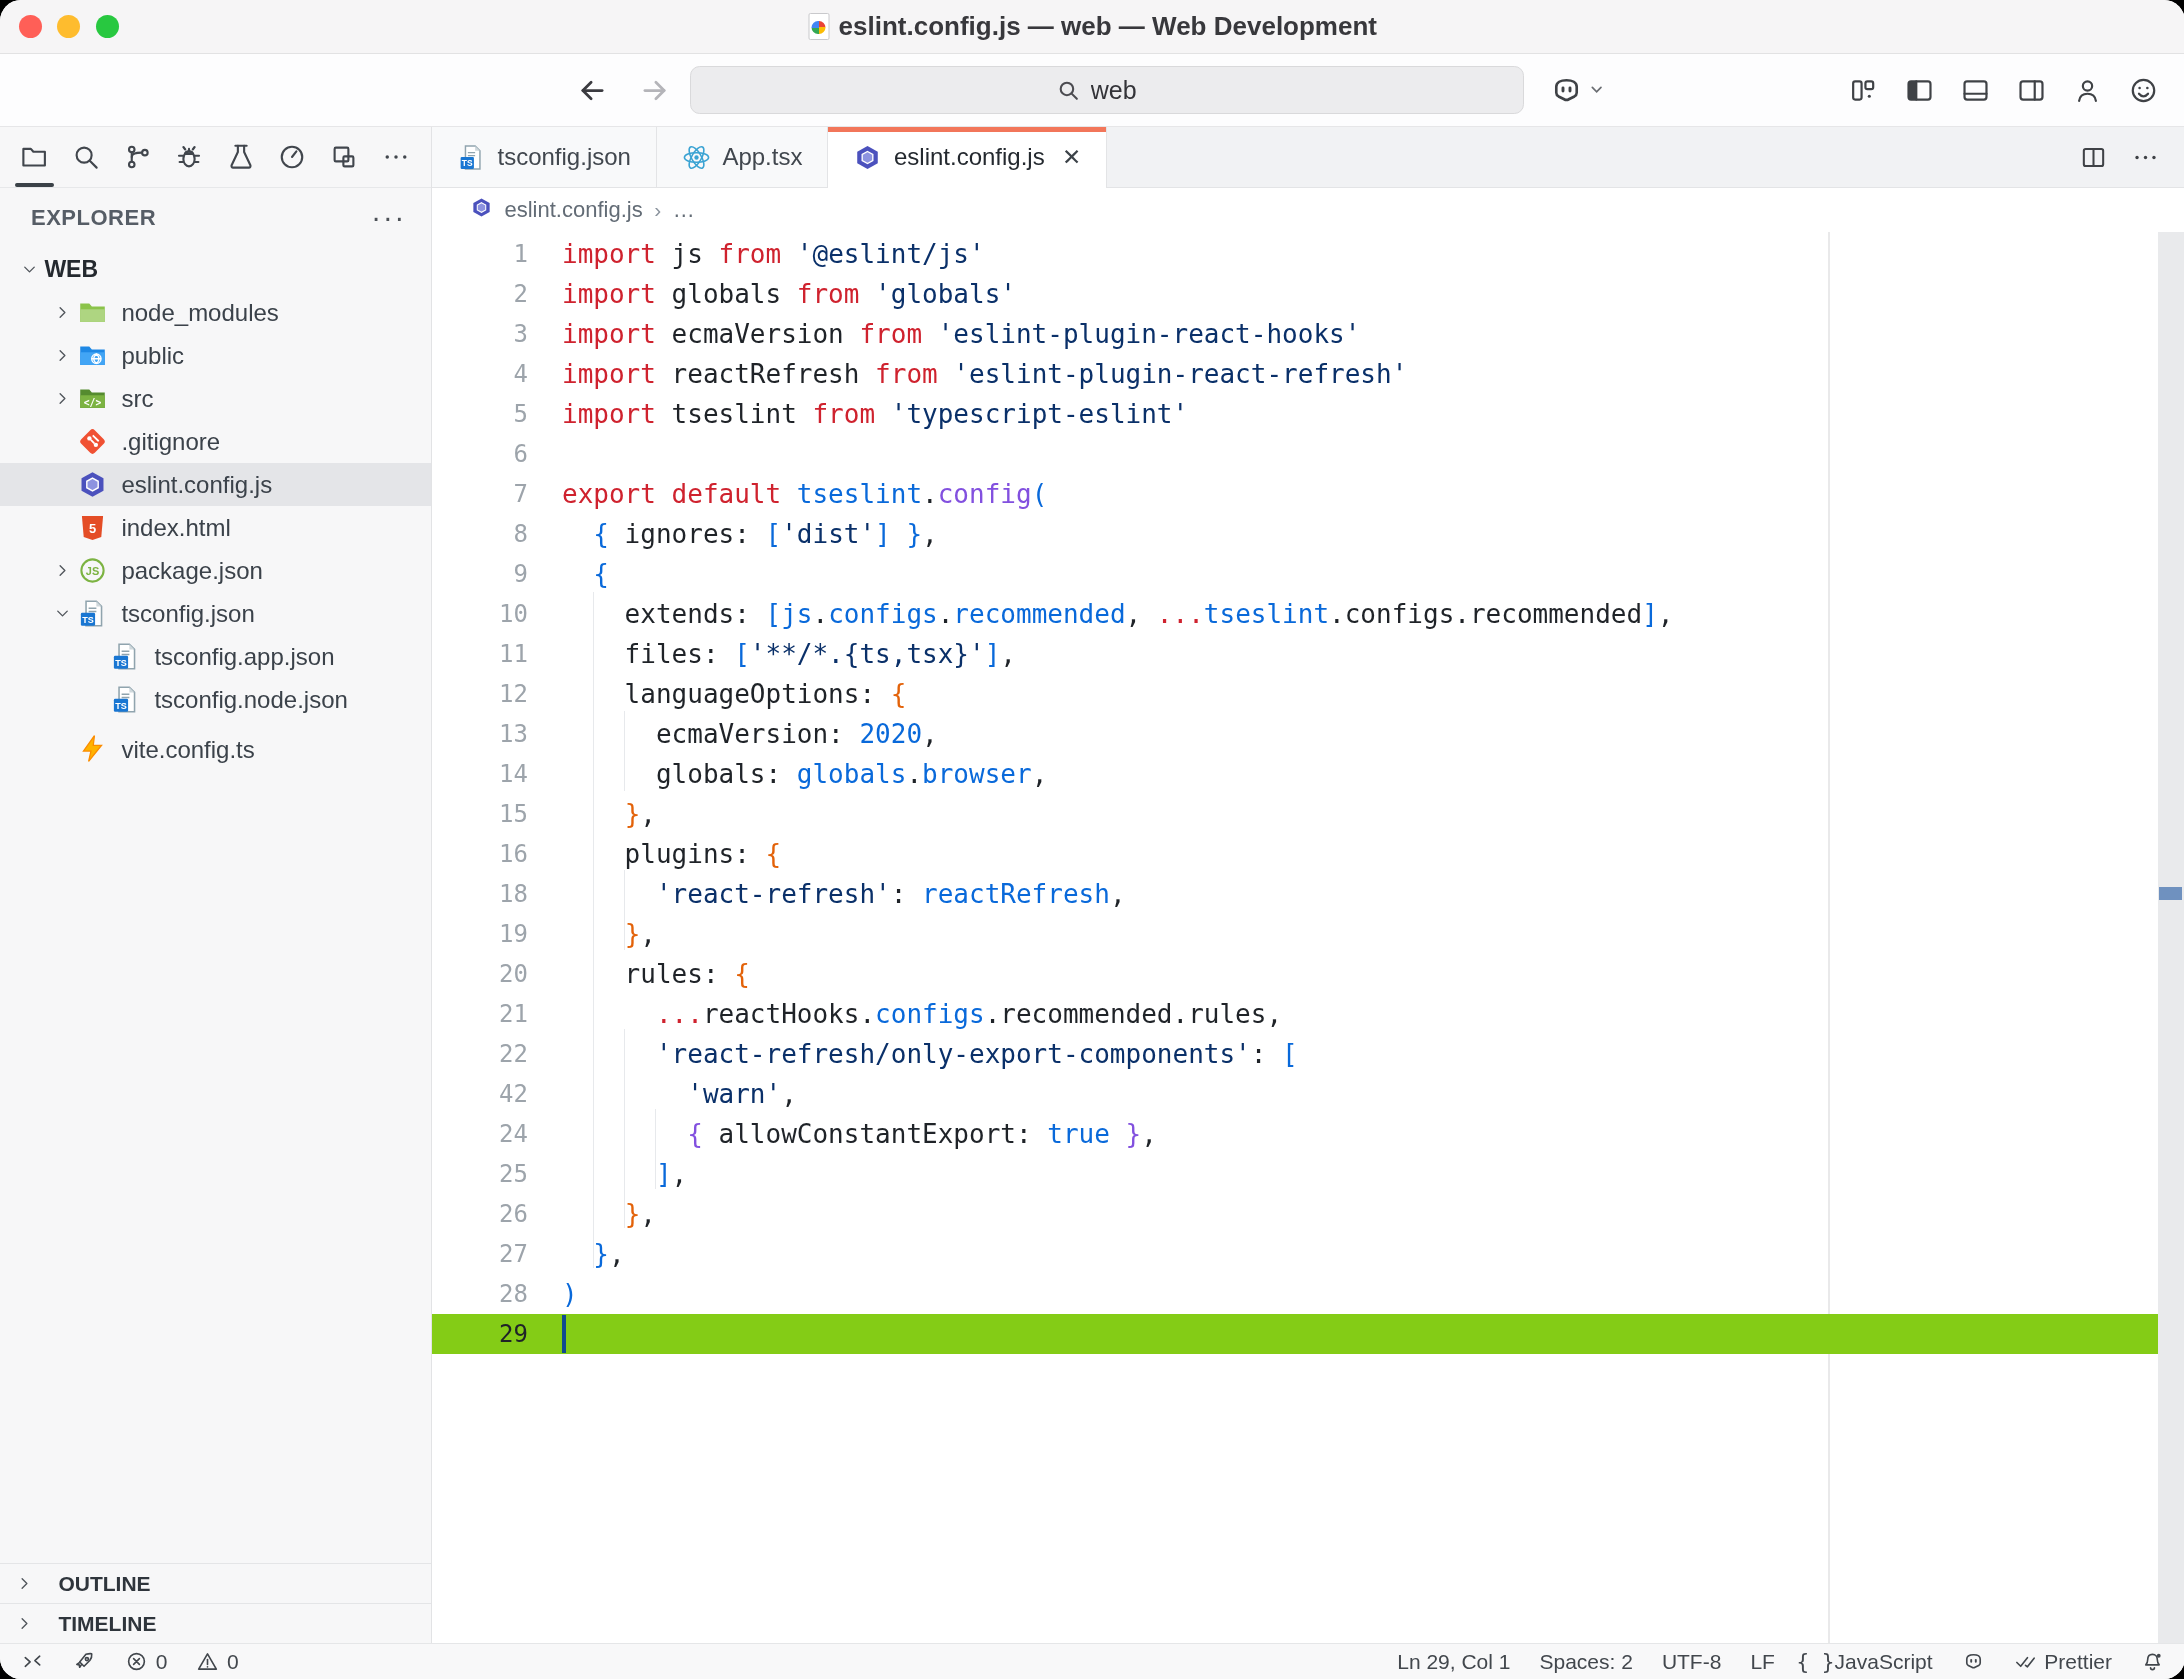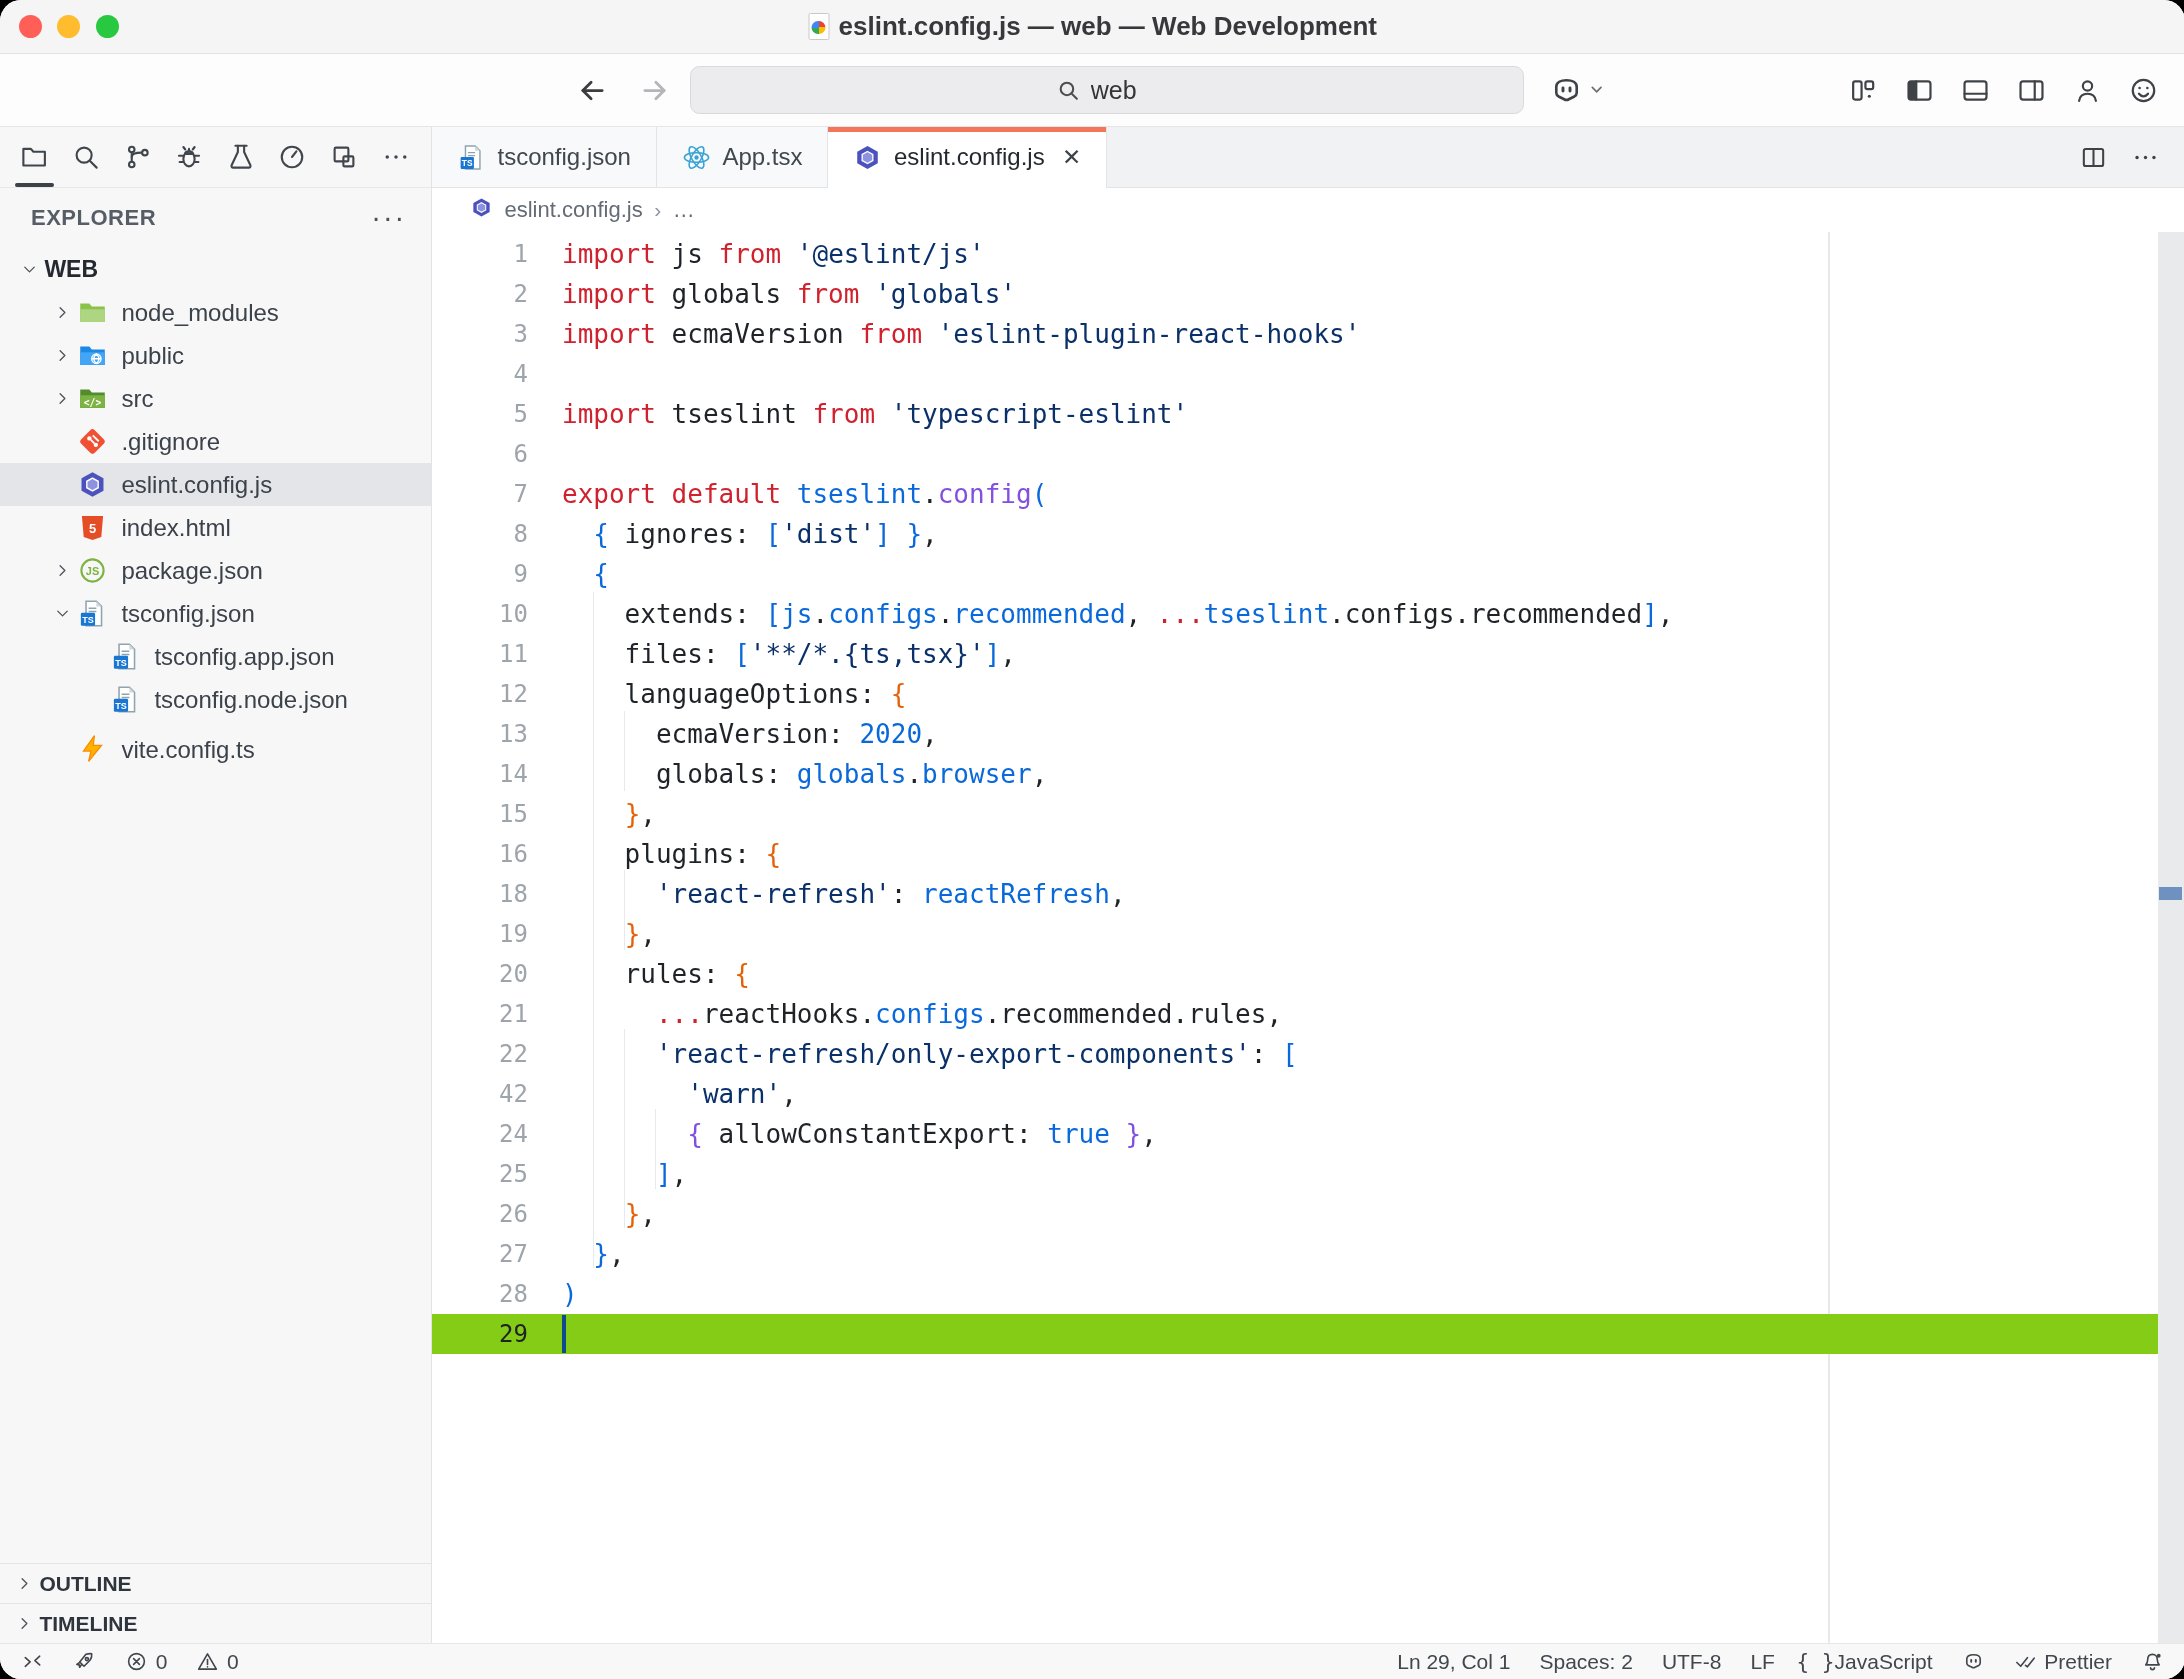--- a/index.html
+++ b/index.html
@@ -54,21 +54,21 @@
   .explorer-header .dots { font-size:29px; color:#4c5157; letter-spacing:1.9px; line-height:9.6px; }
   .tree { flex:1; overflow:hidden; font-size:24px; color:#3b424a; }
   .trow { height:43px; display:flex; align-items:center; }
   .trow.selected { background:#e4e5e8; }
   .trow .chev { width:29px; flex:none; display:flex; align-items:center; justify-content:center; color:#51565c; }
   .trow .chev svg { width:19px; height:19px; }
   .trow .ficon { width:31px; height:31px; flex:none; margin-right:13.4px; display:flex; align-items:center; justify-content:center;}
   .trow .ficon svg { width:29px; height:29px; }
   .trow.root-row { font-weight:bold; font-size:23px; color:#24292f; }
   .bottom-sections { flex:none; }
-  .section-row { height:40px; border-top:1px solid #e4e5e7; display:flex; align-items:center; gap:5px;
+  .section-row { height:40px; border-top:1px solid #e4e5e7; display:flex; align-items:center; gap:24px;
                  padding-left:15.4px; font-weight:bold; font-size:21px; color:#2f353c; }
   .section-row svg { width:19px; height:19px; color:#51565c; }
 
   
   .editor-col { flex:1; display:flex; flex-direction:column; min-width:0; background:#fff; position:relative; }
   .tabs-row { height:61px; flex:none; background:#f1f2f4; border-bottom:1px solid #e3e4e6;
               display:flex; align-items:stretch; position:relative; }
   .tab { display:flex; align-items:center; gap:11.5px; padding:0 25px; border-right:1px solid #e3e4e6;
          background:#f8f9fa; font-size:24px; color:#41474e; position:relative; }
   .tab svg { width:29px; height:29px; }
@@ -547,21 +547,21 @@
         <span>eslint.config.js</span>
         <span class="sep">›</span>
         <span>…</span>
       </div>
       <div class="code-wrap" id="code-wrap">
         <div class="ruler"></div>
         <div class="code-lines" id="code-lines">
             <div class="cline"><span class="lnum">1</span><span class="ctext"><span class="tk-k">import</span><span class="tk-d"> js </span><span class="tk-k">from</span><span class="tk-d"> </span><span class="tk-s">'@eslint/js'</span></span></div>
             <div class="cline"><span class="lnum">2</span><span class="ctext"><span class="tk-k">import</span><span class="tk-d"> globals </span><span class="tk-k">from</span><span class="tk-d"> </span><span class="tk-s">'globals'</span></span></div>
             <div class="cline"><span class="lnum">3</span><span class="ctext"><span class="tk-k">import</span><span class="tk-d"> ecmaVersion </span><span class="tk-k">from</span><span class="tk-d"> </span><span class="tk-s">'eslint-plugin-react-hooks'</span></span></div>
-            <div class="cline"><span class="lnum">4</span></div>
+            <div class="cline"><span class="lnum">4</span><span class="ctext"><span class="tk-k">import</span><span class="tk-d"> reactRefresh </span><span class="tk-k">from</span><span class="tk-d"> </span><span class="tk-s">'eslint-plugin-react-refresh'</span></span></div>
             <div class="cline"><span class="lnum">5</span><span class="ctext"><span class="tk-k">import</span><span class="tk-d"> tseslint </span><span class="tk-k">from</span><span class="tk-d"> </span><span class="tk-s">'typescript-eslint'</span></span></div>
             <div class="cline"><span class="lnum">6</span><span class="ctext"></span></div>
             <div class="cline"><span class="lnum">7</span><span class="ctext"><span class="tk-k">export</span><span class="tk-d"> </span><span class="tk-k">default</span><span class="tk-d"> </span><span class="tk-b">tseslint</span><span class="tk-d">.</span><span class="tk-f">config</span><span class="tk-bb">(</span></span></div>
             <div class="cline"><span class="lnum">8</span><span class="ctext"><span class="tk-d">  </span><span class="tk-bb">{</span><span class="tk-d"> ignores: </span><span class="tk-bb">[</span><span class="tk-s">'dist'</span><span class="tk-bb">]</span><span class="tk-d"> </span><span class="tk-bb">}</span><span class="tk-d">,</span></span></div>
             <div class="cline"><span class="lnum">9</span><span class="ctext"><span class="tk-d">  </span><span class="tk-bb">{</span></span></div>
             <div class="cline"><span class="lnum">10</span><span class="ctext"><span class="tk-d">    extends: </span><span class="tk-bb">[</span><span class="tk-b">js</span><span class="tk-d">.</span><span class="tk-b">configs</span><span class="tk-d">.</span><span class="tk-b">recommended</span><span class="tk-d">, </span><span class="tk-k">...</span><span class="tk-b">tseslint</span><span class="tk-d">.configs.recommended</span><span class="tk-bb">]</span><span class="tk-d">,</span></span></div>
             <div class="cline"><span class="lnum">11</span><span class="ctext"><span class="tk-d">    files: </span><span class="tk-bb">[</span><span class="tk-s">'**/*.{ts,tsx}'</span><span class="tk-bb">]</span><span class="tk-d">,</span></span></div>
             <div class="cline"><span class="lnum">12</span><span class="ctext"><span class="tk-d">    languageOptions: </span><span class="tk-bo">{</span></span></div>
             <div class="cline"><span class="lnum">13</span><span class="ctext"><span class="tk-d">      ecmaVersion: </span><span class="tk-b">2020</span><span class="tk-d">,</span></span></div>
             <div class="cline"><span class="lnum">14</span><span class="ctext"><span class="tk-d">      globals: </span><span class="tk-b">globals</span><span class="tk-d">.</span><span class="tk-b">browser</span><span class="tk-d">,</span></span></div>

